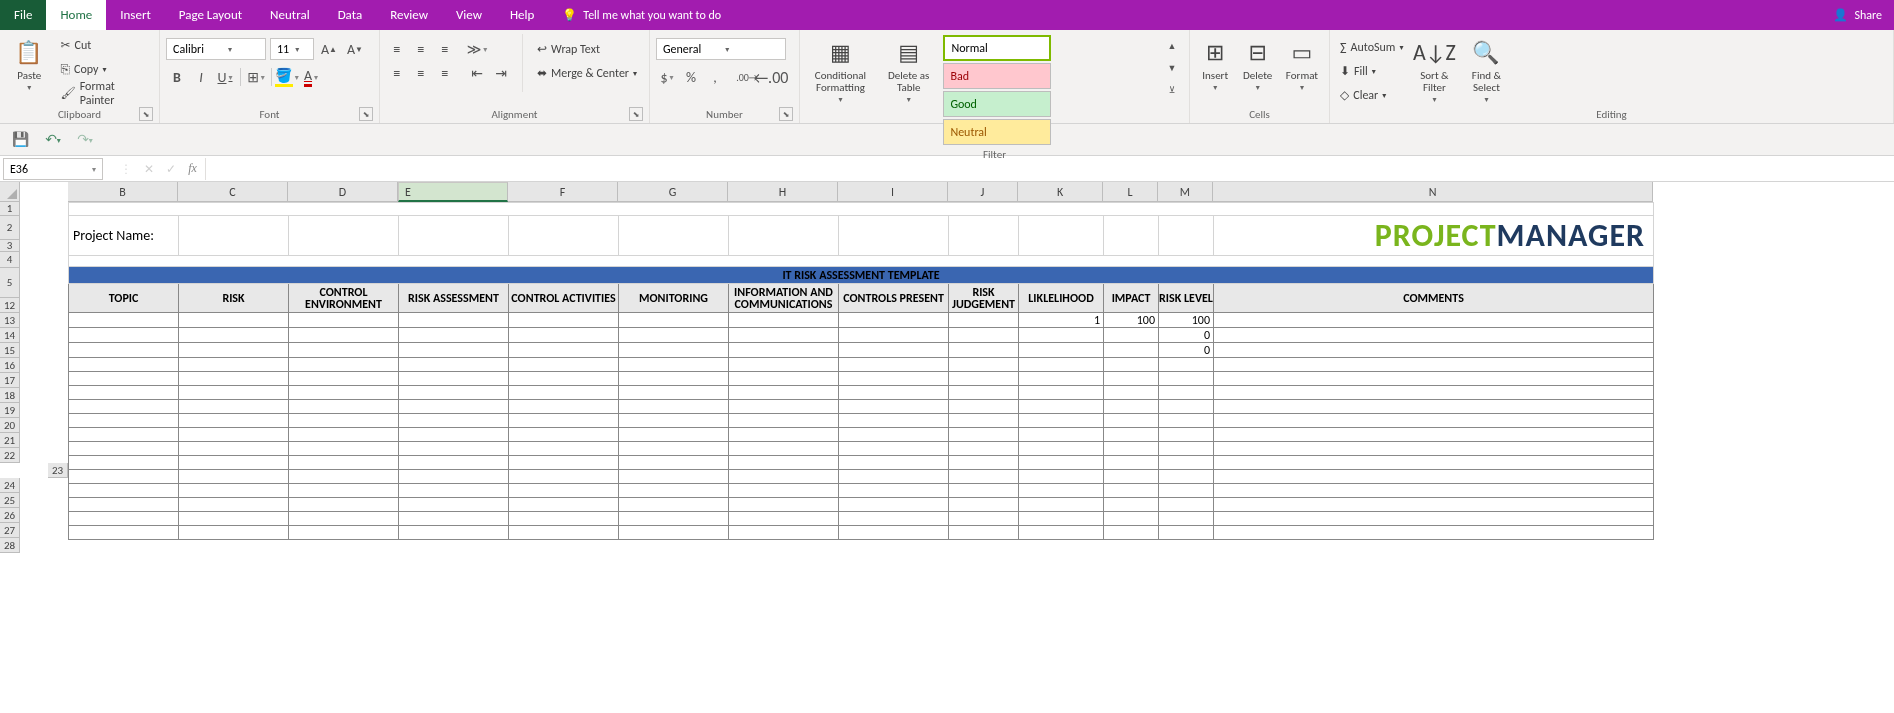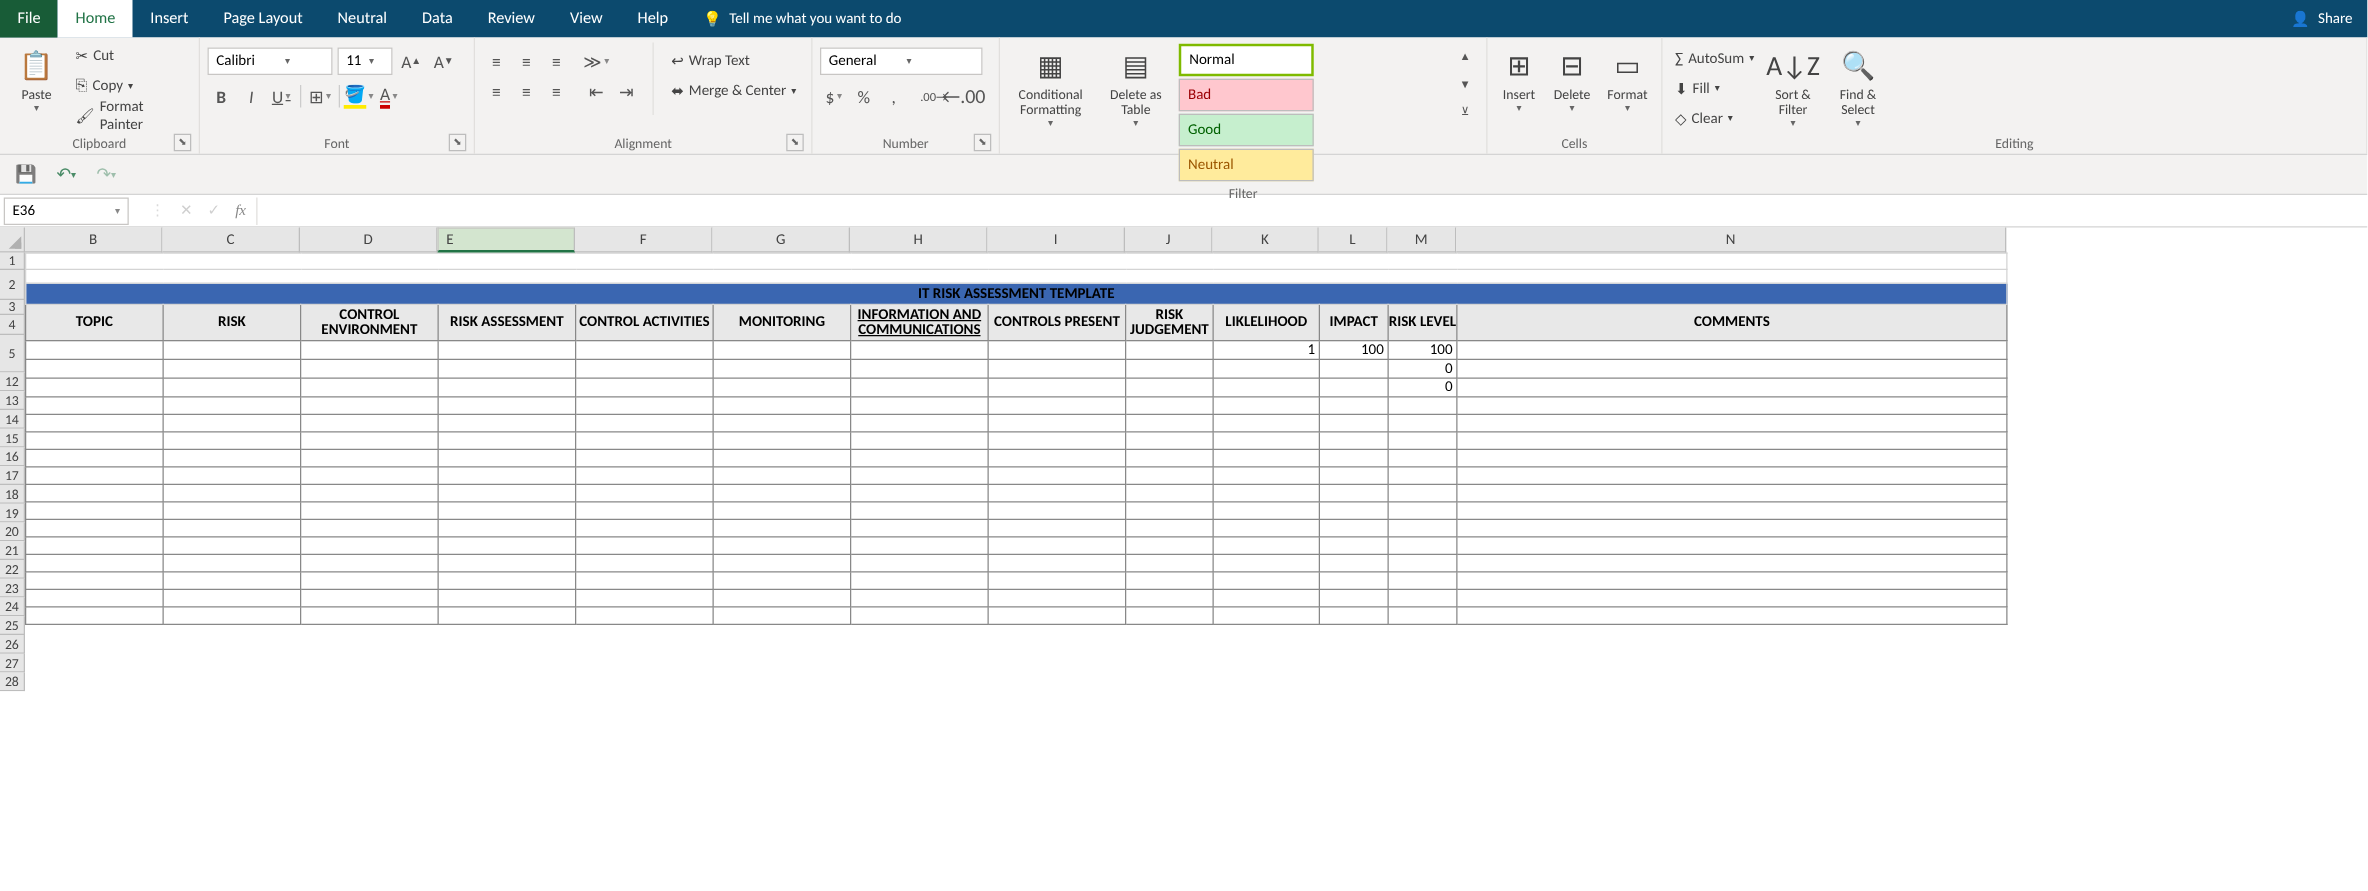--- a/index.html
+++ b/index.html
@@ -1,18 +1,18 @@
 <!DOCTYPE html>
 <html><head>
 <meta charset="utf-8">
 <style>
 * { margin: 0; padding: 0; box-sizing: border-box; font-family: "Segoe UI", Calibri, sans-serif; }
 body { background: #fff; width: 1894px; overflow: hidden; font-size: 12px; }
 
-.menubar { background: #0c4a6e; display: flex; align-items: center; height: 30px; color: #fff; }
+.menubar { background: #a21caf; display: flex; align-items: center; height: 30px; color: #fff; }
 .menubar .tab { padding: 0 14px; height: 30px; line-height: 30px; font-size: 13px; cursor: pointer; }
 .menubar .tab.active { background: #fff; color: #217346; }
 .menubar .tab.file { background: #185c37; }
 .menubar .tellme { display: flex; align-items: center; gap: 6px; padding-left: 14px; }
 .menubar .spacer { flex: 1; }
 .menubar .share { padding: 0 12px; display: flex; align-items: center; gap: 6px; }
 
 .ribbon { background: #f3f2f1; height: 94px; display: flex; border-bottom: 1px solid #d4d4d4; }
 .ribbon-group { border-right: 1px solid #e1dfdd; display: flex; flex-direction: column; padding: 4px 6px 0; }
 .ribbon-group .body { flex: 1; display: flex; align-items: flex-start; gap: 4px; }
@@ -322,21 +322,21 @@
       <div class="rowhdr" style="height: 15px;">13</div>
       <div class="rowhdr" style="height: 15px;">14</div>
       <div class="rowhdr" style="height: 15px;">15</div>
       <div class="rowhdr" style="height: 15px;">16</div>
       <div class="rowhdr" style="height: 15px;">17</div>
       <div class="rowhdr" style="height: 15px;">18</div>
       <div class="rowhdr" style="height: 15px;">19</div>
       <div class="rowhdr" style="height: 15px;">20</div>
       <div class="rowhdr" style="height: 15px;">21</div>
       <div class="rowhdr" style="height: 15px;">22</div>
-      <div class="rowhdr" style="height: 15px;">23</div>
+      <div class="rowhdr" style="height: 15px; margin-left: 48px;">23</div>
       <div class="rowhdr" style="height: 15px;">24</div>
       <div class="rowhdr" style="height: 15px;">25</div>
       <div class="rowhdr" style="height: 15px;">26</div>
       <div class="rowhdr" style="height: 15px;">27</div>
       <div class="rowhdr" style="height: 15px;">28</div>
     </div>
   <div class="gridwrap">
     <div class="colhdrs" id="colhdrs">
         <div class="colhdr" style="width: 110px;">B</div>
         <div class="colhdr" style="width: 110px;">C</div>
@@ -351,33 +351,48 @@
         <div class="colhdr" style="width: 55px;">L</div>
         <div class="colhdr" style="width: 55px;">M</div>
         <div class="colhdr" style="width: 440px;">N</div>
       </div>
     <table class="gridtable" id="grid">
         <tbody>
           <tr>
             <td colspan="13" style="height: 13px; border: 1px solid rgb(212, 212, 212);"></td>
           </tr>
           <tr>
+            <td style="width: 110px; height: 23px; padding-left: 4px; font-size: 14px;">Project Name:</td>
+            <td style="width: 110px; height: 23px;"></td>
+            <td style="width: 110px; height: 23px;"></td>
+            <td style="width: 110px; height: 23px;"></td>
+            <td style="width: 110px; height: 23px;"></td>
+            <td style="width: 110px; height: 23px;"></td>
+            <td style="width: 110px; height: 23px;"></td>
+            <td style="width: 110px; height: 23px;"></td>
+            <td style="width: 70px; height: 23px;"></td>
+            <td style="width: 85px; height: 23px;"></td>
+            <td style="width: 55px; height: 23px;"></td>
+            <td style="width: 55px; height: 23px;"></td>
+            <td style="width: 440px; height: 23px; text-align: right; padding-right: 8px;"><span class="logo"><span class="p">PROJECT</span><span class="m">MANAGER</span></span></td>
+          </tr>
+          <tr>
             <td colspan="13" style="height: 11px;"></td>
           </tr>
           <tr>
             <td colspan="13" class="titlebar">IT RISK ASSESSMENT TEMPLATE</td>
           </tr>
           <tr>
             <td class="hdrcell" style="width: 110px; height: 29px;">TOPIC</td>
             <td class="hdrcell" style="width: 110px; height: 29px;">RISK</td>
             <td class="hdrcell" style="width: 110px; height: 29px;">CONTROL ENVIRONMENT</td>
             <td class="hdrcell" style="width: 110px; height: 29px;">RISK ASSESSMENT</td>
             <td class="hdrcell" style="width: 110px; height: 29px;">CONTROL ACTIVITIES</td>
             <td class="hdrcell" style="width: 110px; height: 29px;">MONITORING</td>
-            <td class="hdrcell" style="width: 110px; height: 29px; text-decoration: underline;">INFORMATION AND COMMUNICATIONS</td>
+            <td class="hdrcell" style="width: 110px; height: 29px;">INFORMATION AND COMMUNICATIONS</td>
             <td class="hdrcell" style="width: 110px; height: 29px;">CONTROLS PRESENT</td>
             <td class="hdrcell" style="width: 70px; height: 29px;">RISK JUDGEMENT</td>
             <td class="hdrcell" style="width: 85px; height: 29px;">LIKLELIHOOD</td>
             <td class="hdrcell" style="width: 55px; height: 29px;">IMPACT</td>
             <td class="hdrcell" style="width: 55px; height: 29px;">RISK LEVEL</td>
             <td class="hdrcell" style="width: 440px; height: 29px;">COMMENTS</td>
           </tr>
           <tr>
             <td style="width: 110px; height: 14px; border: 1px solid rgb(136, 136, 136);"></td>
             <td style="width: 110px; height: 14px; border: 1px solid rgb(136, 136, 136);"></td>

